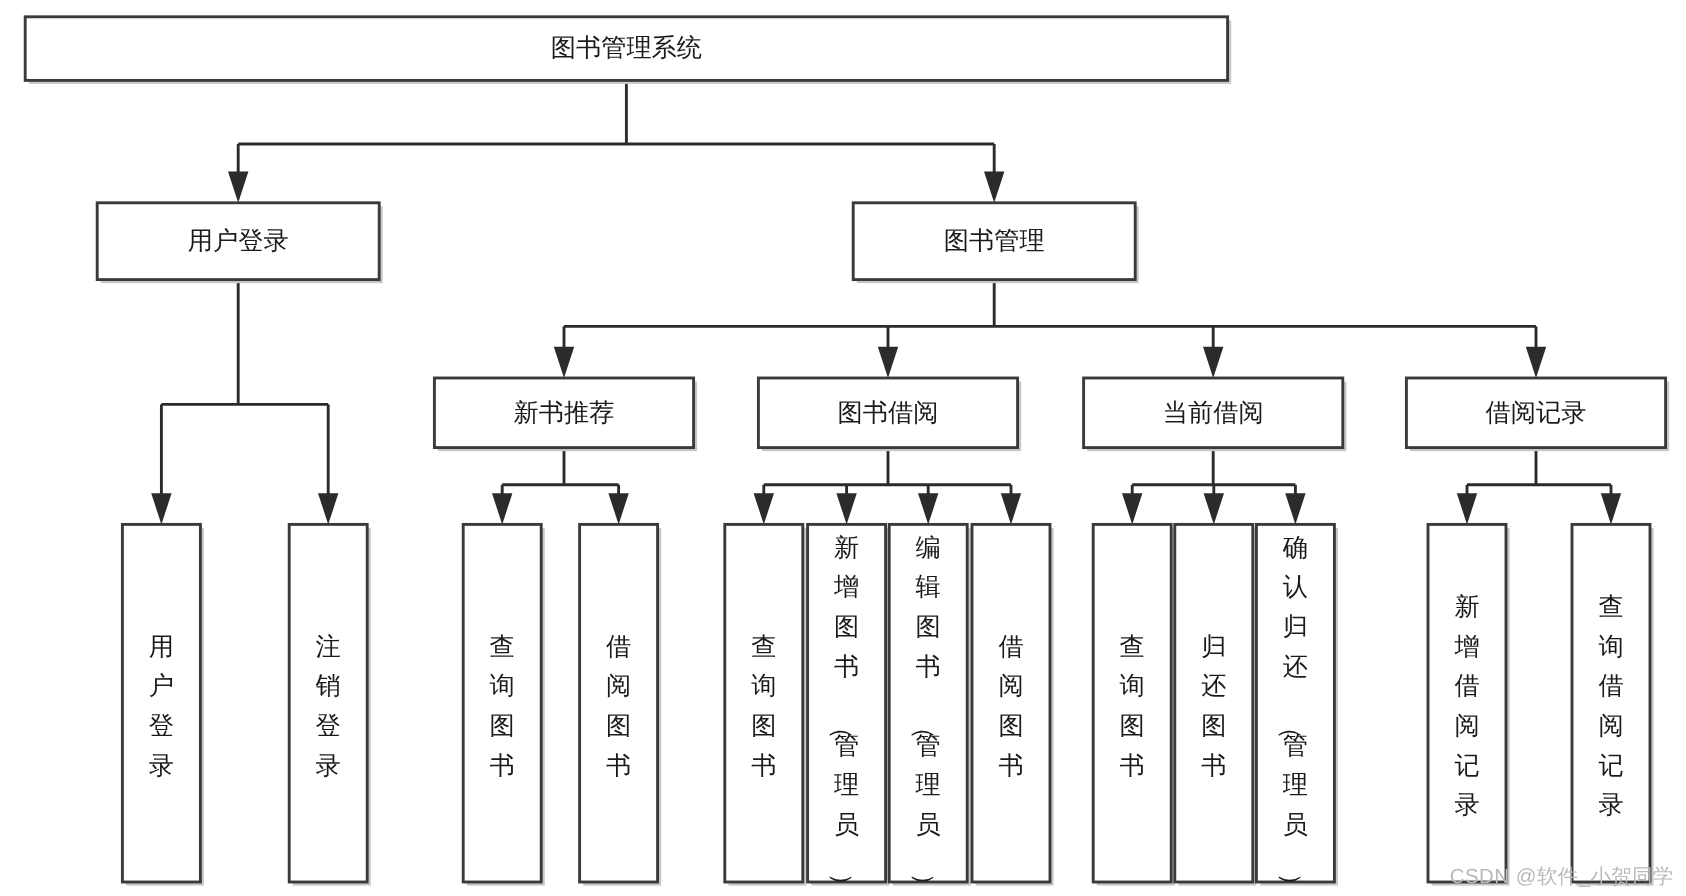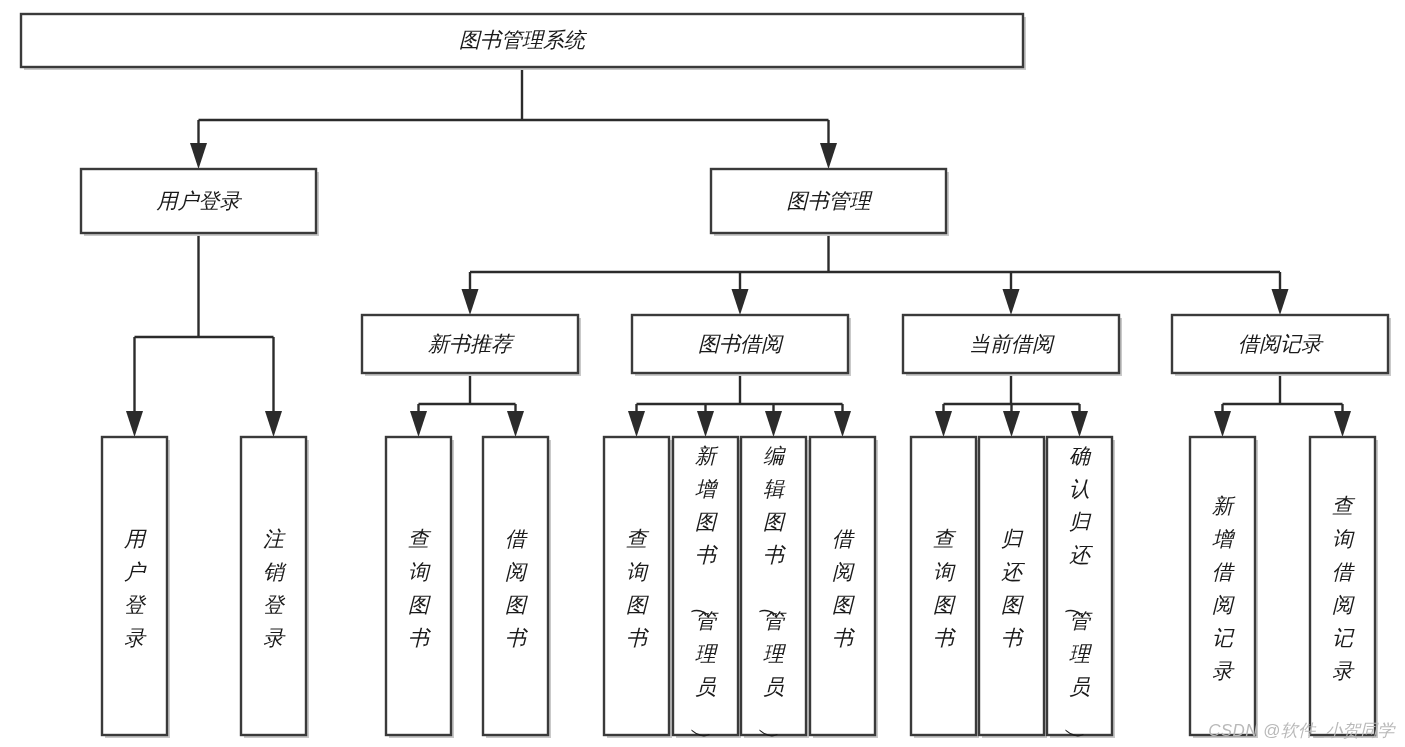--- a/index.html
+++ b/index.html
@@ -12,21 +12,20 @@
     width: 1405px;
     height: 747px;
     font-family: "Liberation Sans", "DejaVu Sans", sans-serif;
     overflow: hidden;
     position: relative;
   }
   #diagram-root {
     position: relative;
     width: 1405px;
     height: 747px;
-    font-style: italic;
   }
   svg.diagram-canvas {
     position: absolute;
     top: 0;
     left: 0;
     width: 1405px;
     height: 747px;
   }
   .node-box {
     fill: #ffffff;

